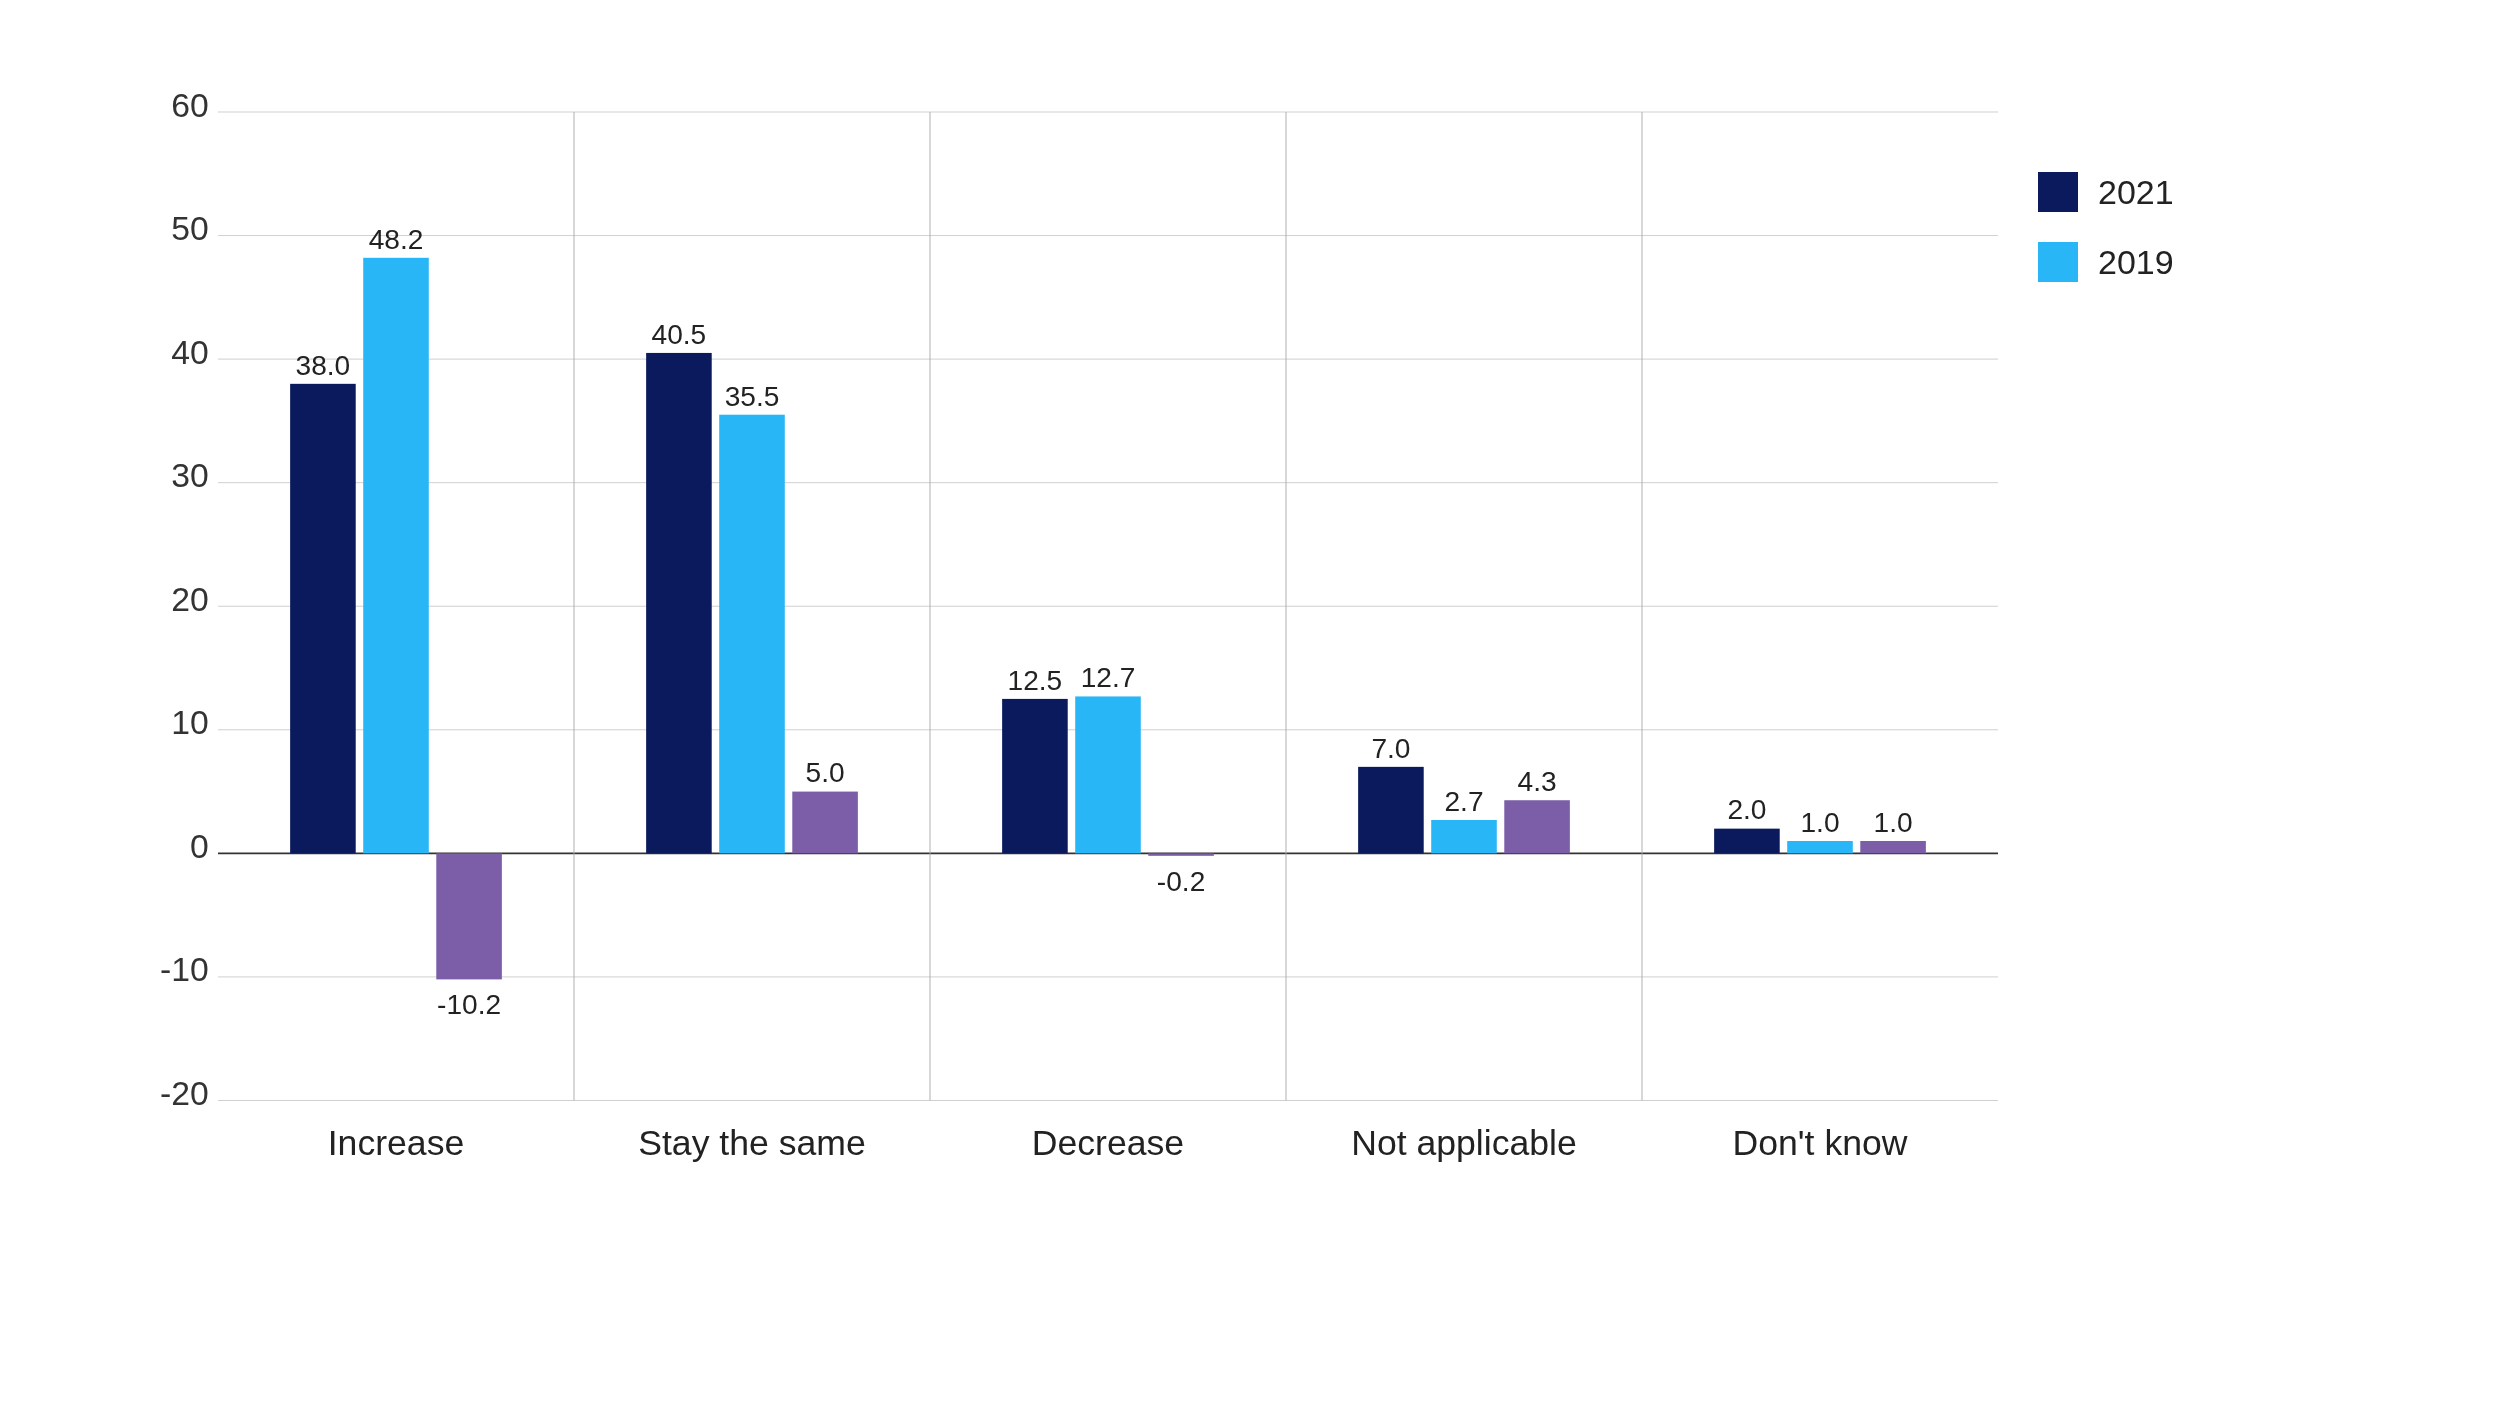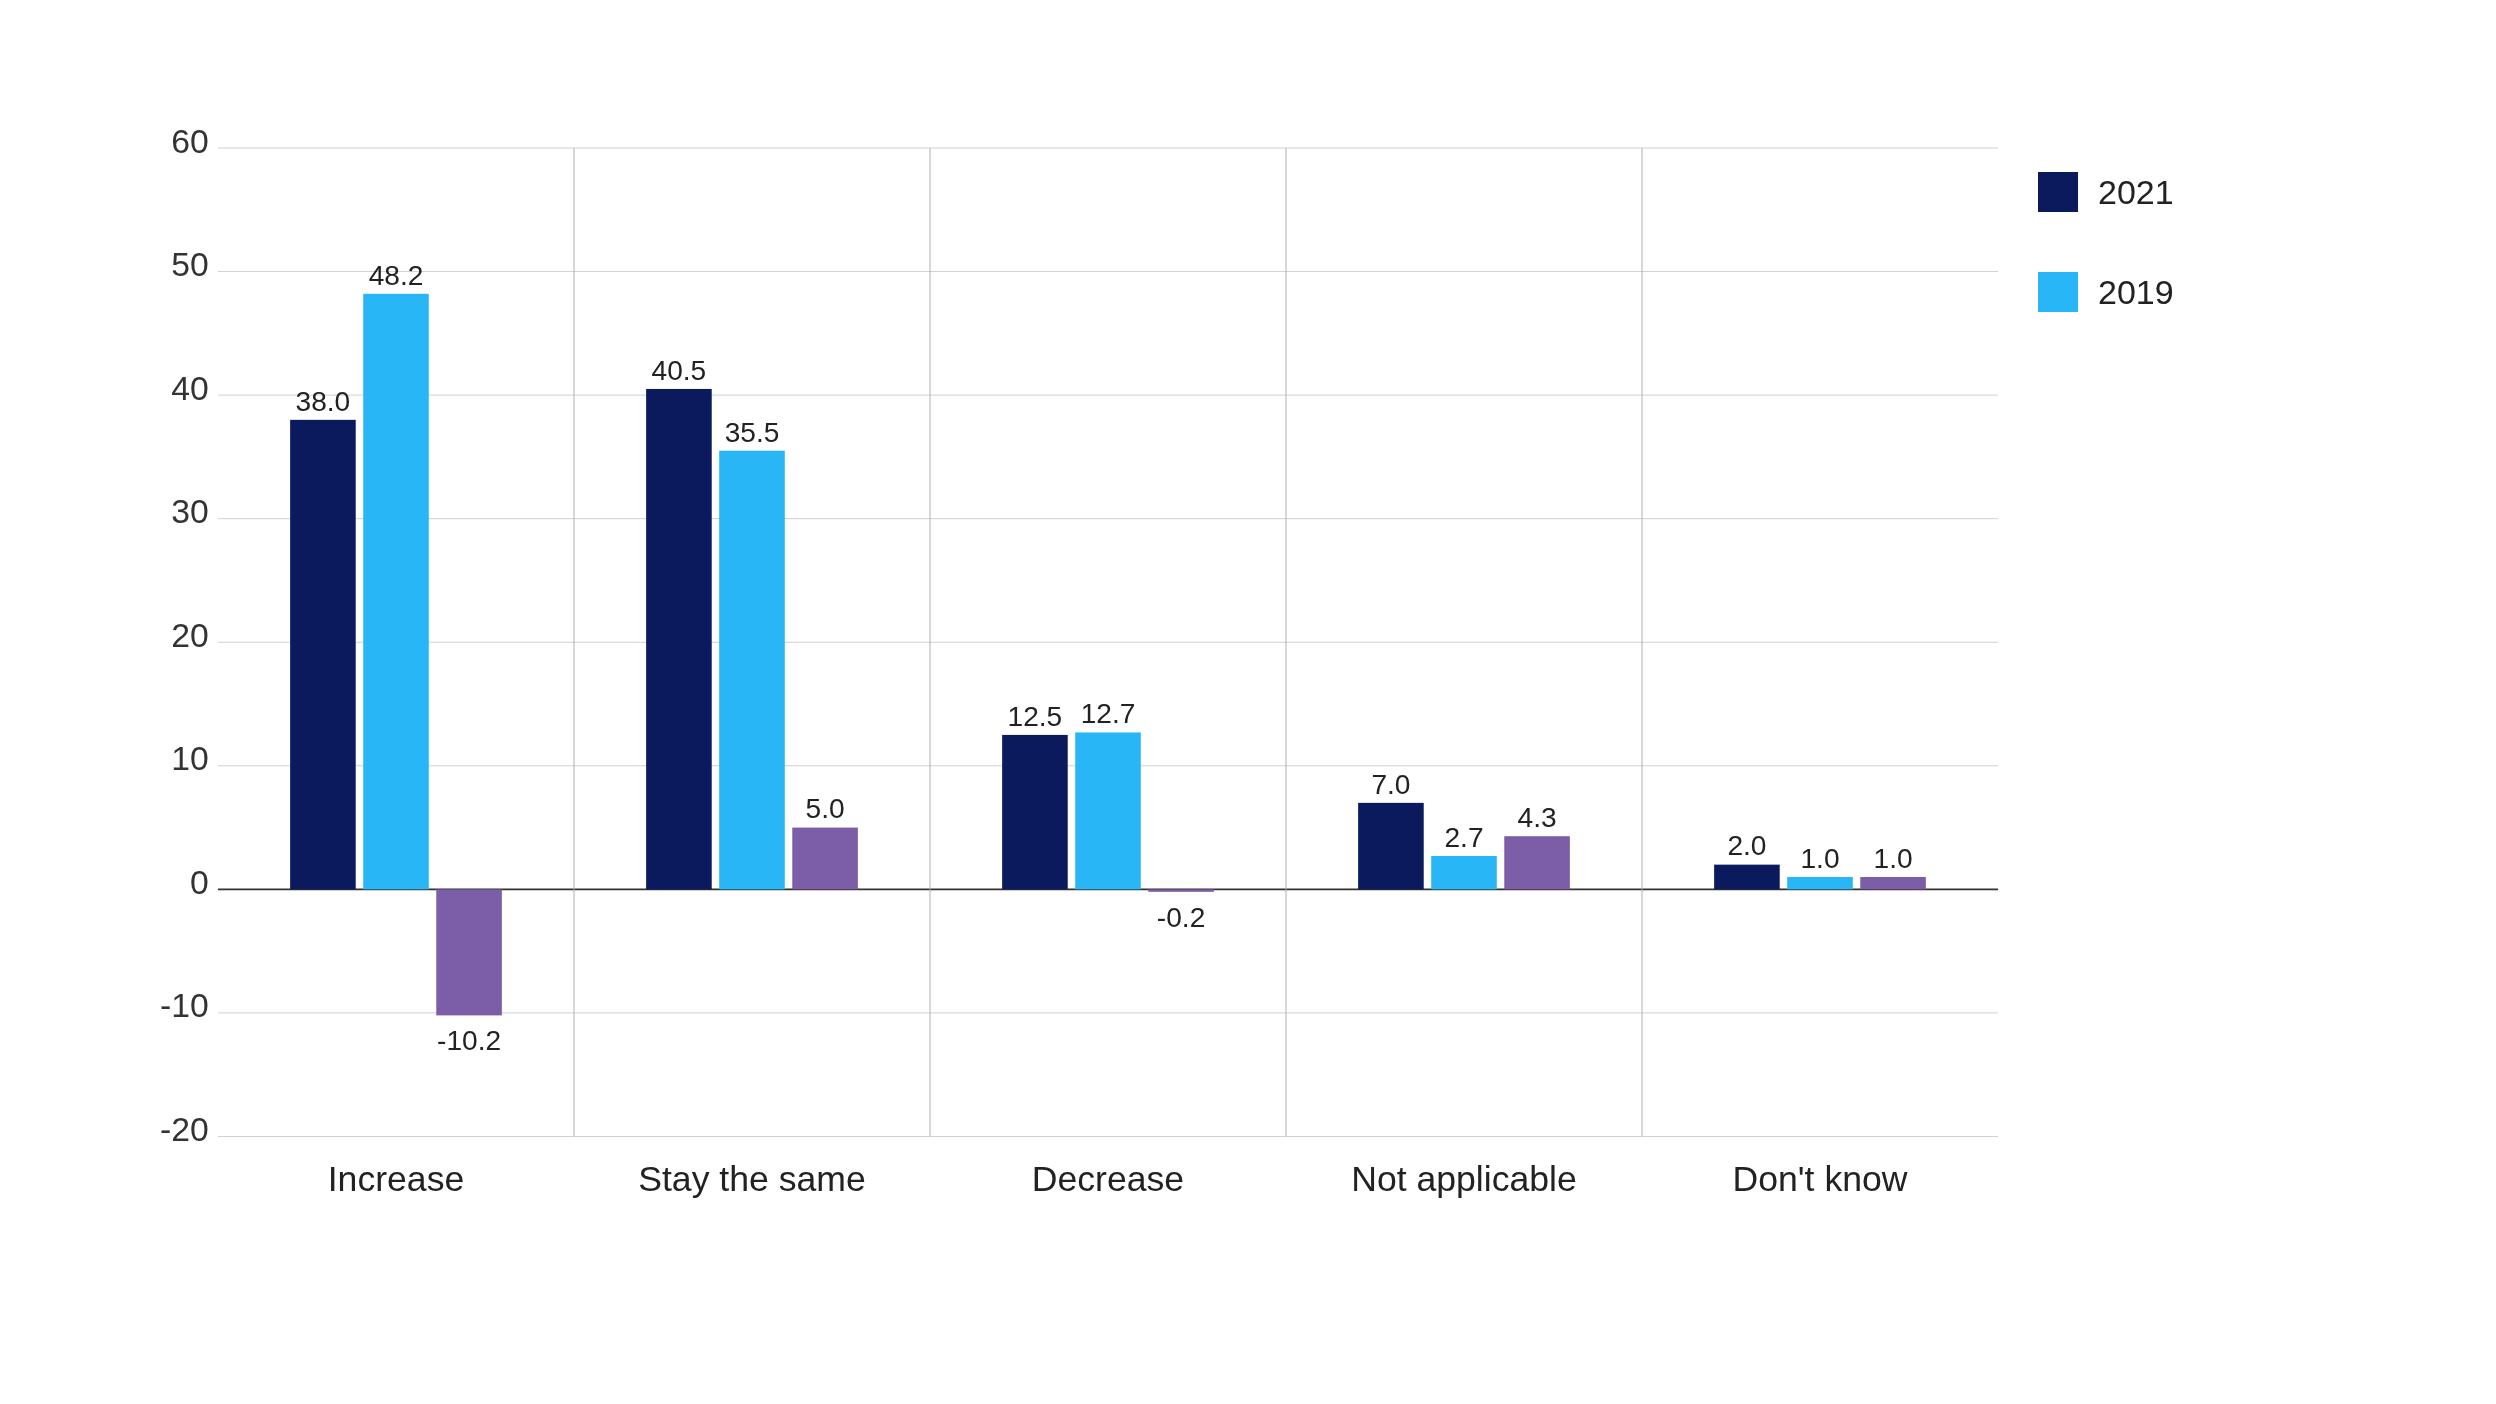--- a/index.html
+++ b/index.html
@@ -30,30 +30,29 @@
       position: absolute;
       top: 30px;
       left: 60px;
       font-size: 36px;
       color: #333;
     }
     .chart-inner {
       position: relative;
       width: 100%;
       height: 100%;
-      margin-top: 36px;
     }
     
     .legend {
       width: 400px;
       padding-top: 120px;
       padding-left: 40px;
       display: flex;
       flex-direction: column;
-      gap: 60px;
+      gap: 30px;
     }
     .legend-item {
       display: flex;
       align-items: center;
       gap: 20px;
     }
     .legend-swatch {
       width: 40px;
       height: 40px;
       flex-shrink: 0;

